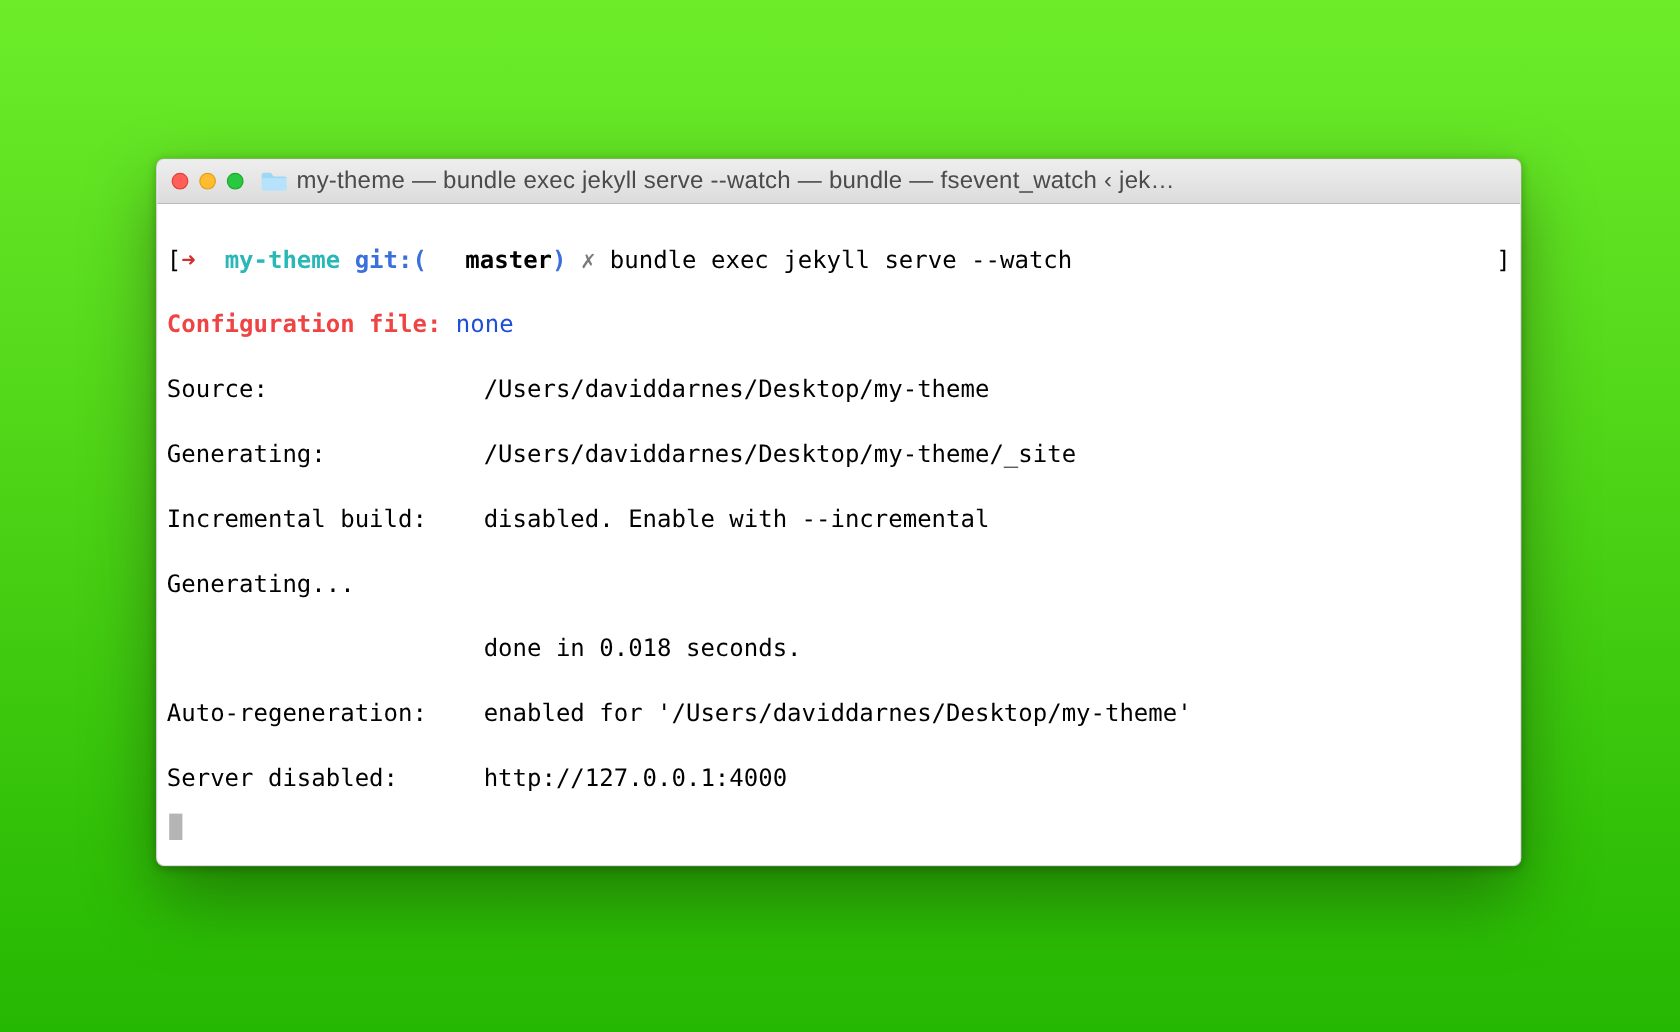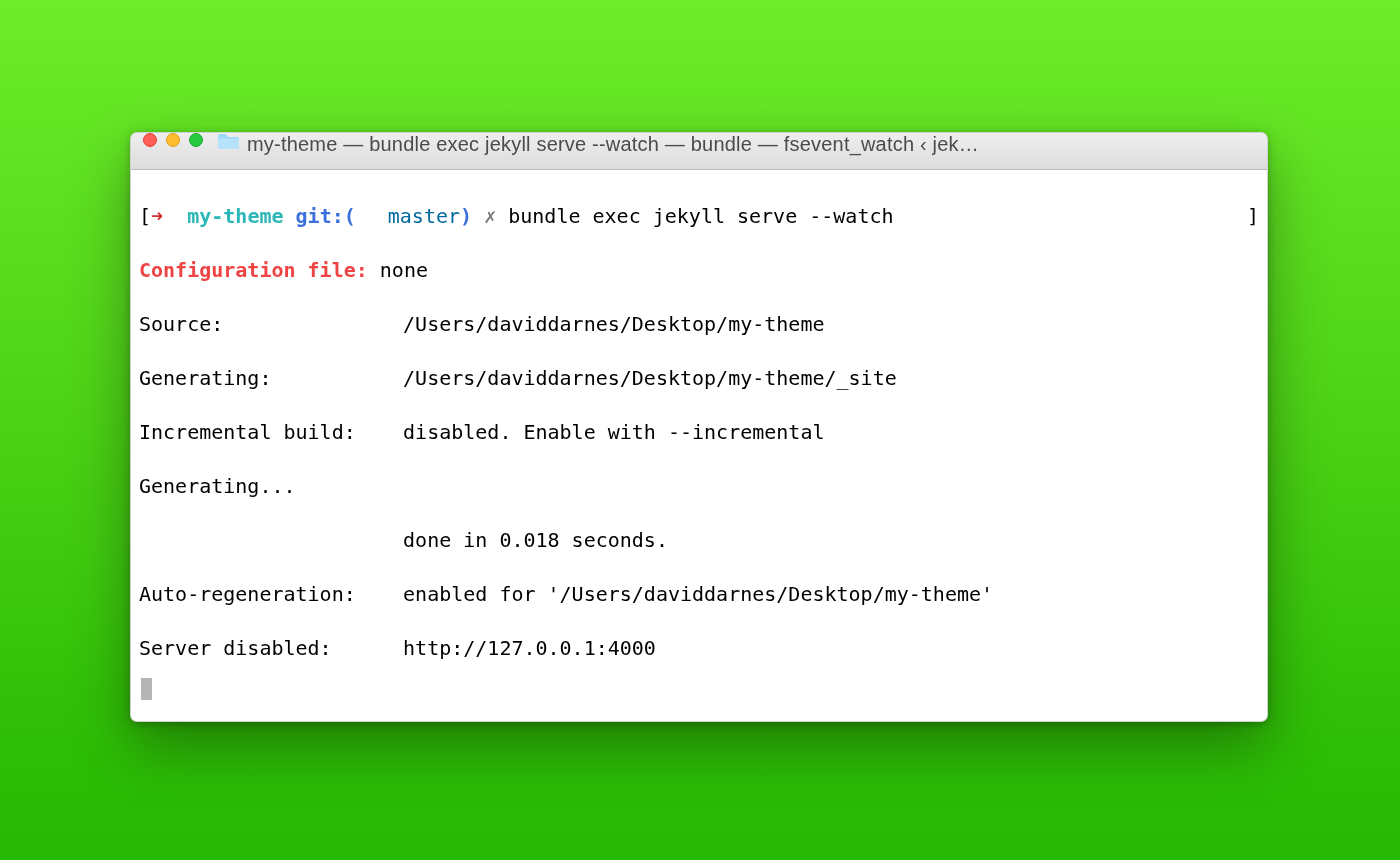--- a/index.html
+++ b/index.html
@@ -26,21 +26,21 @@
     border-radius: 7px;
     box-shadow: 0 25px 60px rgba(0,0,0,0.35), 0 2px 8px rgba(0,0,0,0.25);
     overflow: hidden;
     border: 1px solid rgba(0,0,0,0.18);
   }
   .titlebar {
     height: 36px;
     background: linear-gradient(to bottom, #eeeeee, #dcdcdc);
     border-bottom: 1px solid #bcbcbc;
     display: flex;
-    align-items: flex-start;
+    align-items: center;
     padding: 0 12px;
     gap: 8px;
   }
   .traffic {
     display: flex;
     gap: 9px;
     align-items: center;
   }
   .dot {
     width: 14px;
@@ -81,30 +81,30 @@
     height: calc(100% - 36px - 14px);
     box-sizing: border-box;
     white-space: pre;
   }
 
   .prompt-line { display: block; }
   .bracket { color: #000000; }
   .arrow   { color: #d03030; font-weight: bold; }
   .cwd     { color: #2ab7b7; font-weight: bold; }
   .git     { color: #3a6fdc; font-weight: bold; }
-  .branch  { color: #0369a1; font-weight: normal; padding-left: 32px; }
+  .branch  { color: #000000; font-weight: bold; padding-left: 32px; }
   .x       { color: #7a7a7a; font-weight: bold; }
   .cmd     { color: #000000; text-align: center; }
   .right-bracket {
     position: absolute;
     right: 8px;
   }
 
   .cfg-label { color: #ef4444; font-weight: bold; }
-  .cfg-value { color: #000000; }
+  .cfg-value { color: #1d4ed8; }
 
   .kv-line { display:block; }
   .kv-label {
     display: inline-block;
     width: 252px;
     text-align: left;
   }
   .kv-value { }
 
   .cursor {

